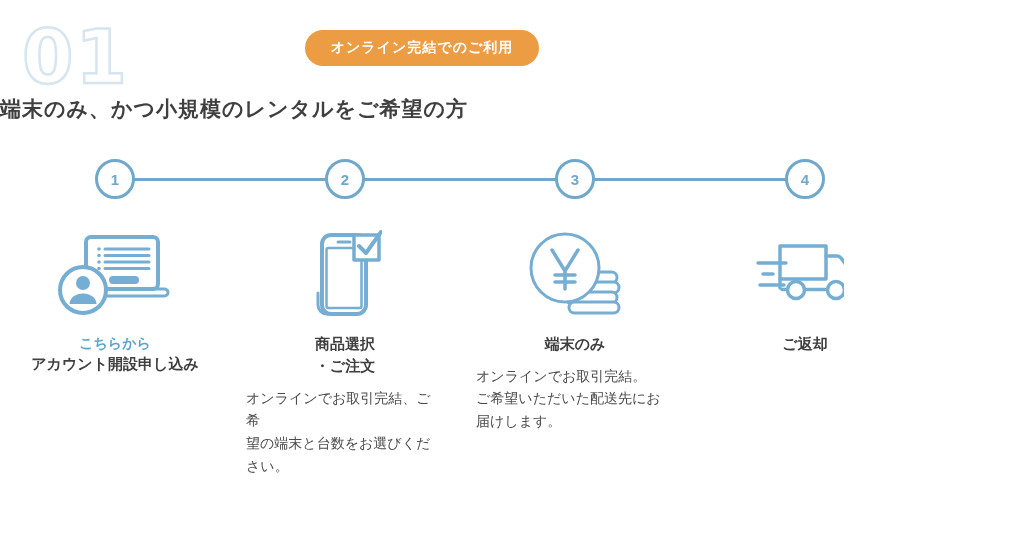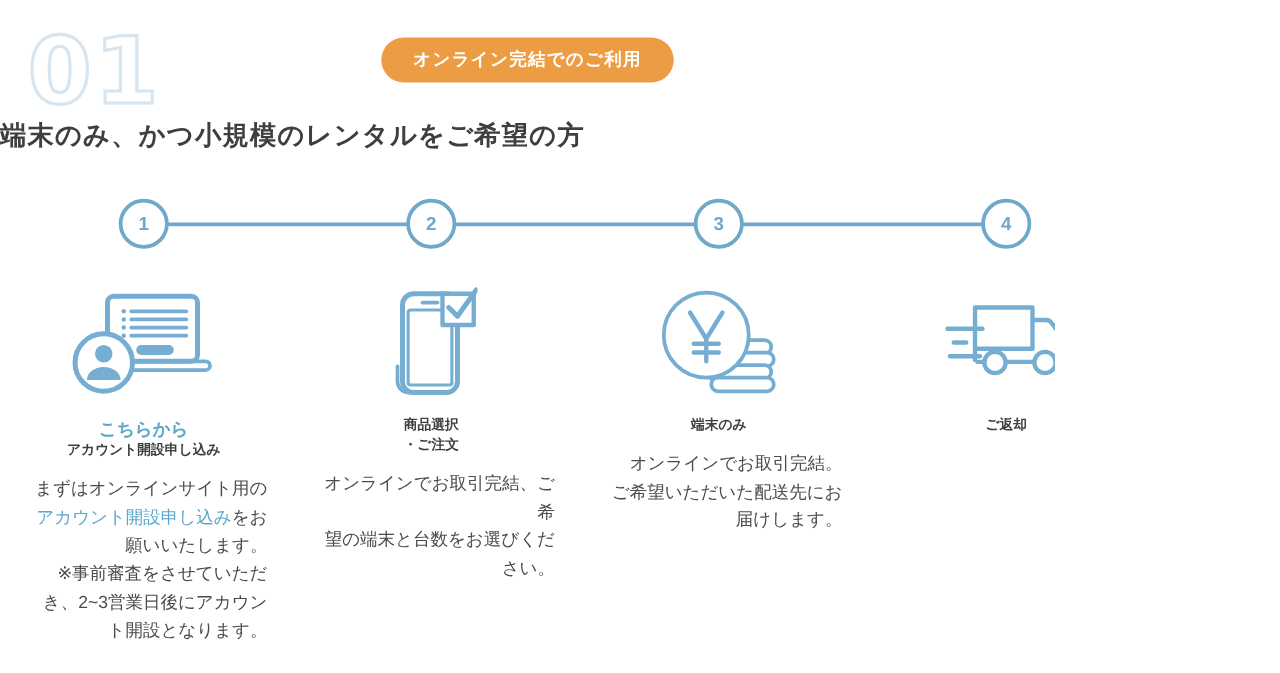--- a/index.html
+++ b/index.html
@@ -61,26 +61,26 @@
   }
   .columns{width:920px;margin:30px auto 0;display:flex;}
   .col{width:230px;display:flex;flex-direction:column;align-items:center;}
   .step-icon{height:92px;display:flex;align-items:center;justify-content:center;color:var(--icon-blue);}
   .step-titles{margin-top:12px;text-align:center;line-height:1.45;}
   .title-link{
     display:block;color:var(--link-blue);font-weight:bold;font-size:14px;
     text-decoration:none;cursor:pointer;white-space:pre-line;
   }
   .step-title{
-    color:var(--heading-dark);font-weight:bold;font-size:11px;white-space:pre-line;
+    color:var(--heading-dark);font-weight:bold;font-size:15px;white-space:pre-line;
   }
   .step-body{
     margin-top:10px;width:198px;
     font-size:14px;line-height:1.62;color:var(--body-text);
-    white-space:pre-line;text-align:right;
+    white-space:pre-line;text-align:left;
   }
   .body-link{color:var(--link-blue);text-decoration:none;cursor:pointer;}
   svg{display:block;}
 </style>
 </head>
 <body>
 
 <div class="page">
 
   <div class="section-number">01</div>
@@ -129,26 +129,20 @@
             <circle cx="27" cy="57" r="23" fill="#fff" stroke-width="4"></circle>
             <circle cx="27" cy="50" r="7" fill="currentColor" stroke="none"></circle>
             <path d="M13.5,71 a13.5,10.5 0 0 1 27,0 z" fill="currentColor" stroke="none"></path>
           </g>
         </svg>
       </div>
       <div class="step-titles">
         <a class="title-link">こちらから</a>
         <div class="step-title">アカウント開設申し込み</div>
       </div>
-      <p class="step-body"><span>まずはオンラインサイト用の
-</span><a class="body-link">アカウント開設申し込み</a><span>をお
-願いいたします。
-※事前審査をさせていただ
-き、2~3営業日後にアカウン
-ト開設となります。</span></p>
     </div>
 
     <div class="col">
       <div class="step-icon">
         <svg width="74" height="92" viewBox="0 0 74 92" aria-hidden="true">
           <g fill="none" stroke="currentColor" stroke-linecap="round" stroke-linejoin="round">
             <path d="M10,64 v12 a9,9 0 0 0 9,9 h27" stroke-width="3"></path>
             <rect x="14" y="6" width="44" height="79" rx="9" stroke-width="4"></rect>
             <line x1="30" y1="13" x2="42" y2="13" stroke-width="3"></line>
             <rect x="18.5" y="19" width="35" height="60" rx="2" stroke-width="2.5"></rect>

